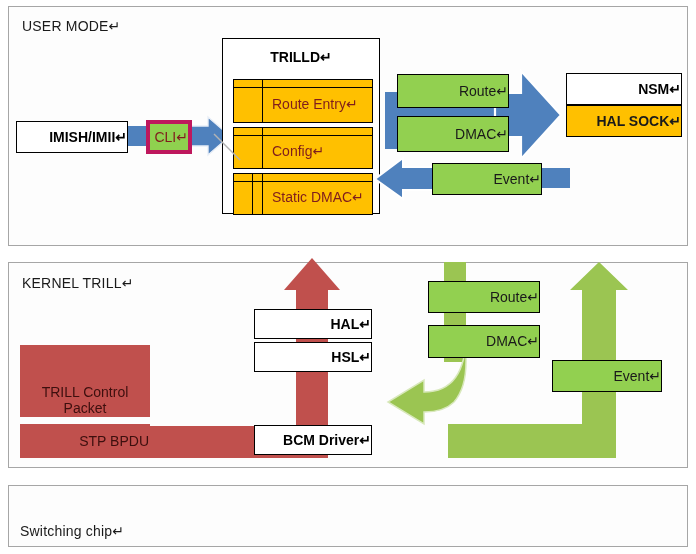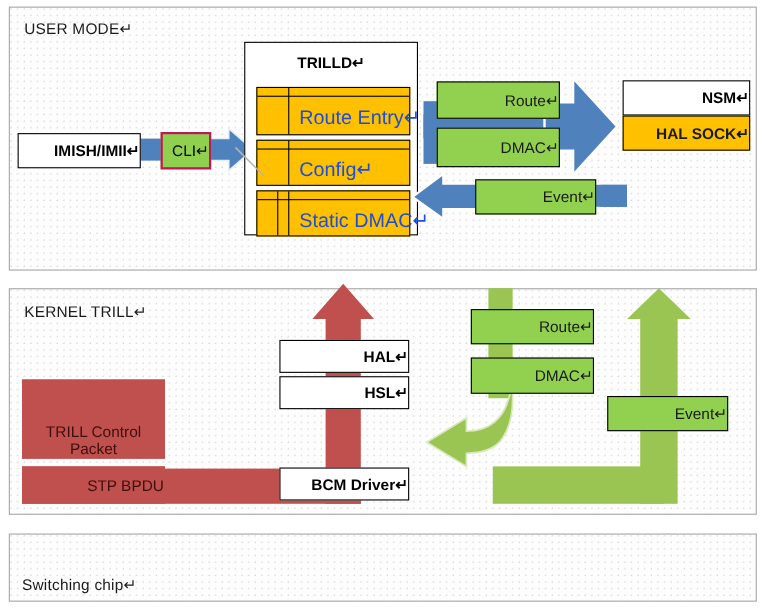--- a/index.html
+++ b/index.html
@@ -58,23 +58,23 @@
     color: #1a1a1a;
   }
   .box-green {
     background: #92d050;
     border: 1px solid #000000;
     font-size: 14px;
     color: #1a1a1a;
   }
   .box-green-light {
     background: #8fd14f;
-    border: 2px solid #be185d;
-    font-size: 14px;
-    color: #000000;
+    border: 4px solid #be185d;
+    font-size: 14px;
+    color: #7f1d1d;
   }
   .box-red {
     background: #c0504d;
     border: 1px solid #c0504d;
     font-size: 14px;
     color: #3d0f0e;
   }
   .trilld-wrap {
     position: absolute;
     box-sizing: border-box;
@@ -104,22 +104,22 @@
     border-left: 1px solid #000000;
   }
   .trilld-row .topline {
     position: absolute;
     left: 0; right: 0;
     height: 0;
     border-top: 1px solid #000000;
   }
   .trilld-row .lbl {
     position: absolute;
-    font-size: 18px;
-    color: #1d4ed8;
+    font-size: 14px;
+    color: #7f1d1d;
     white-space: nowrap;
   }
   .arrow-svg {
     position: absolute;
     overflow: visible;
     pointer-events: none;
   }
   .blue-bar {
     position: absolute;
     background: #4f81bd;

